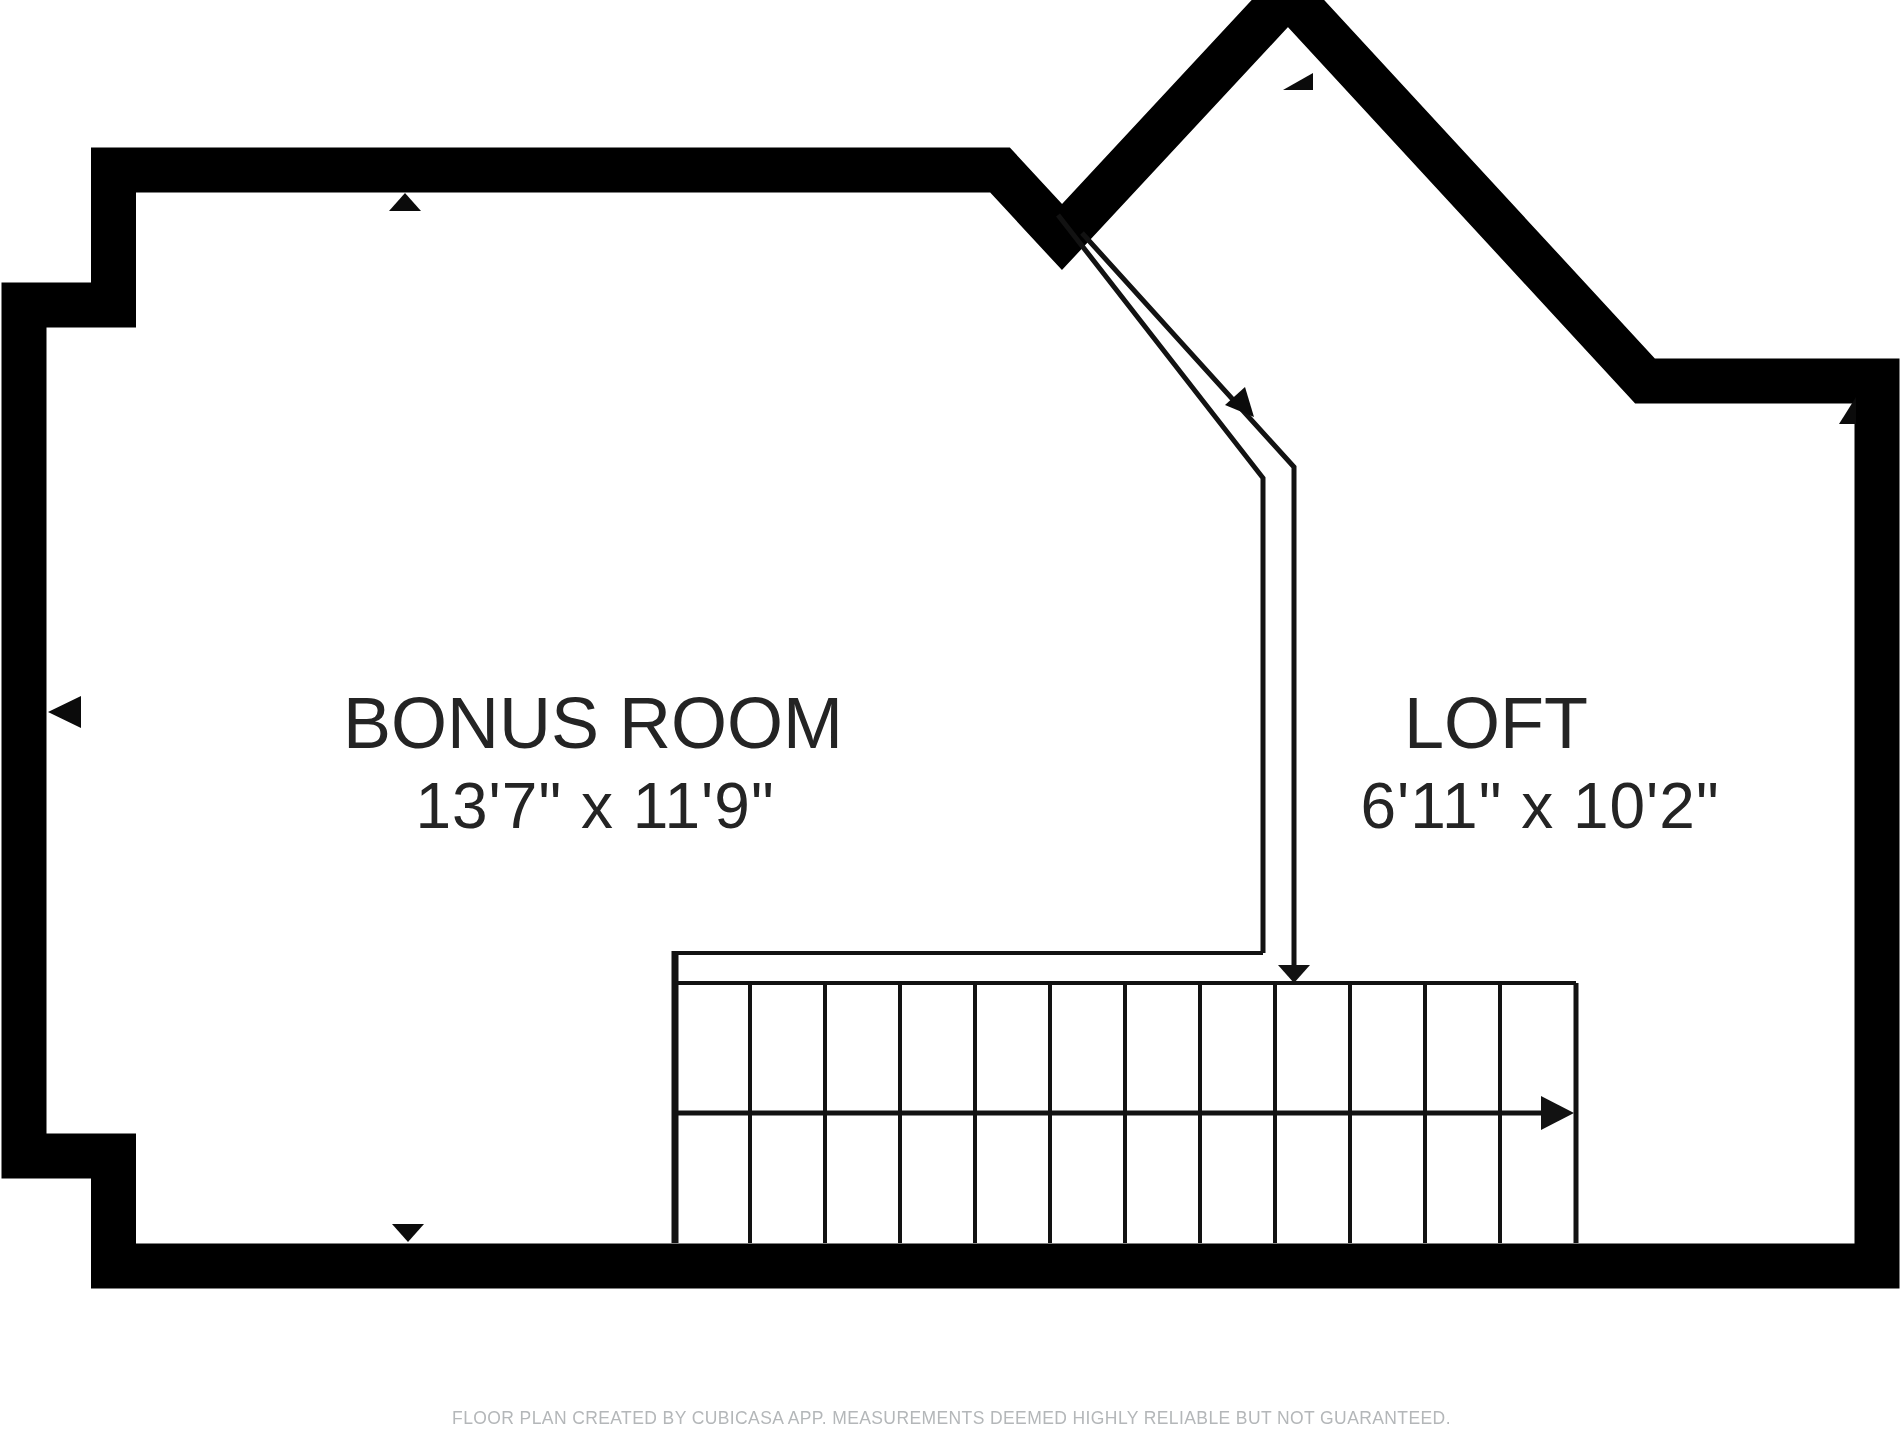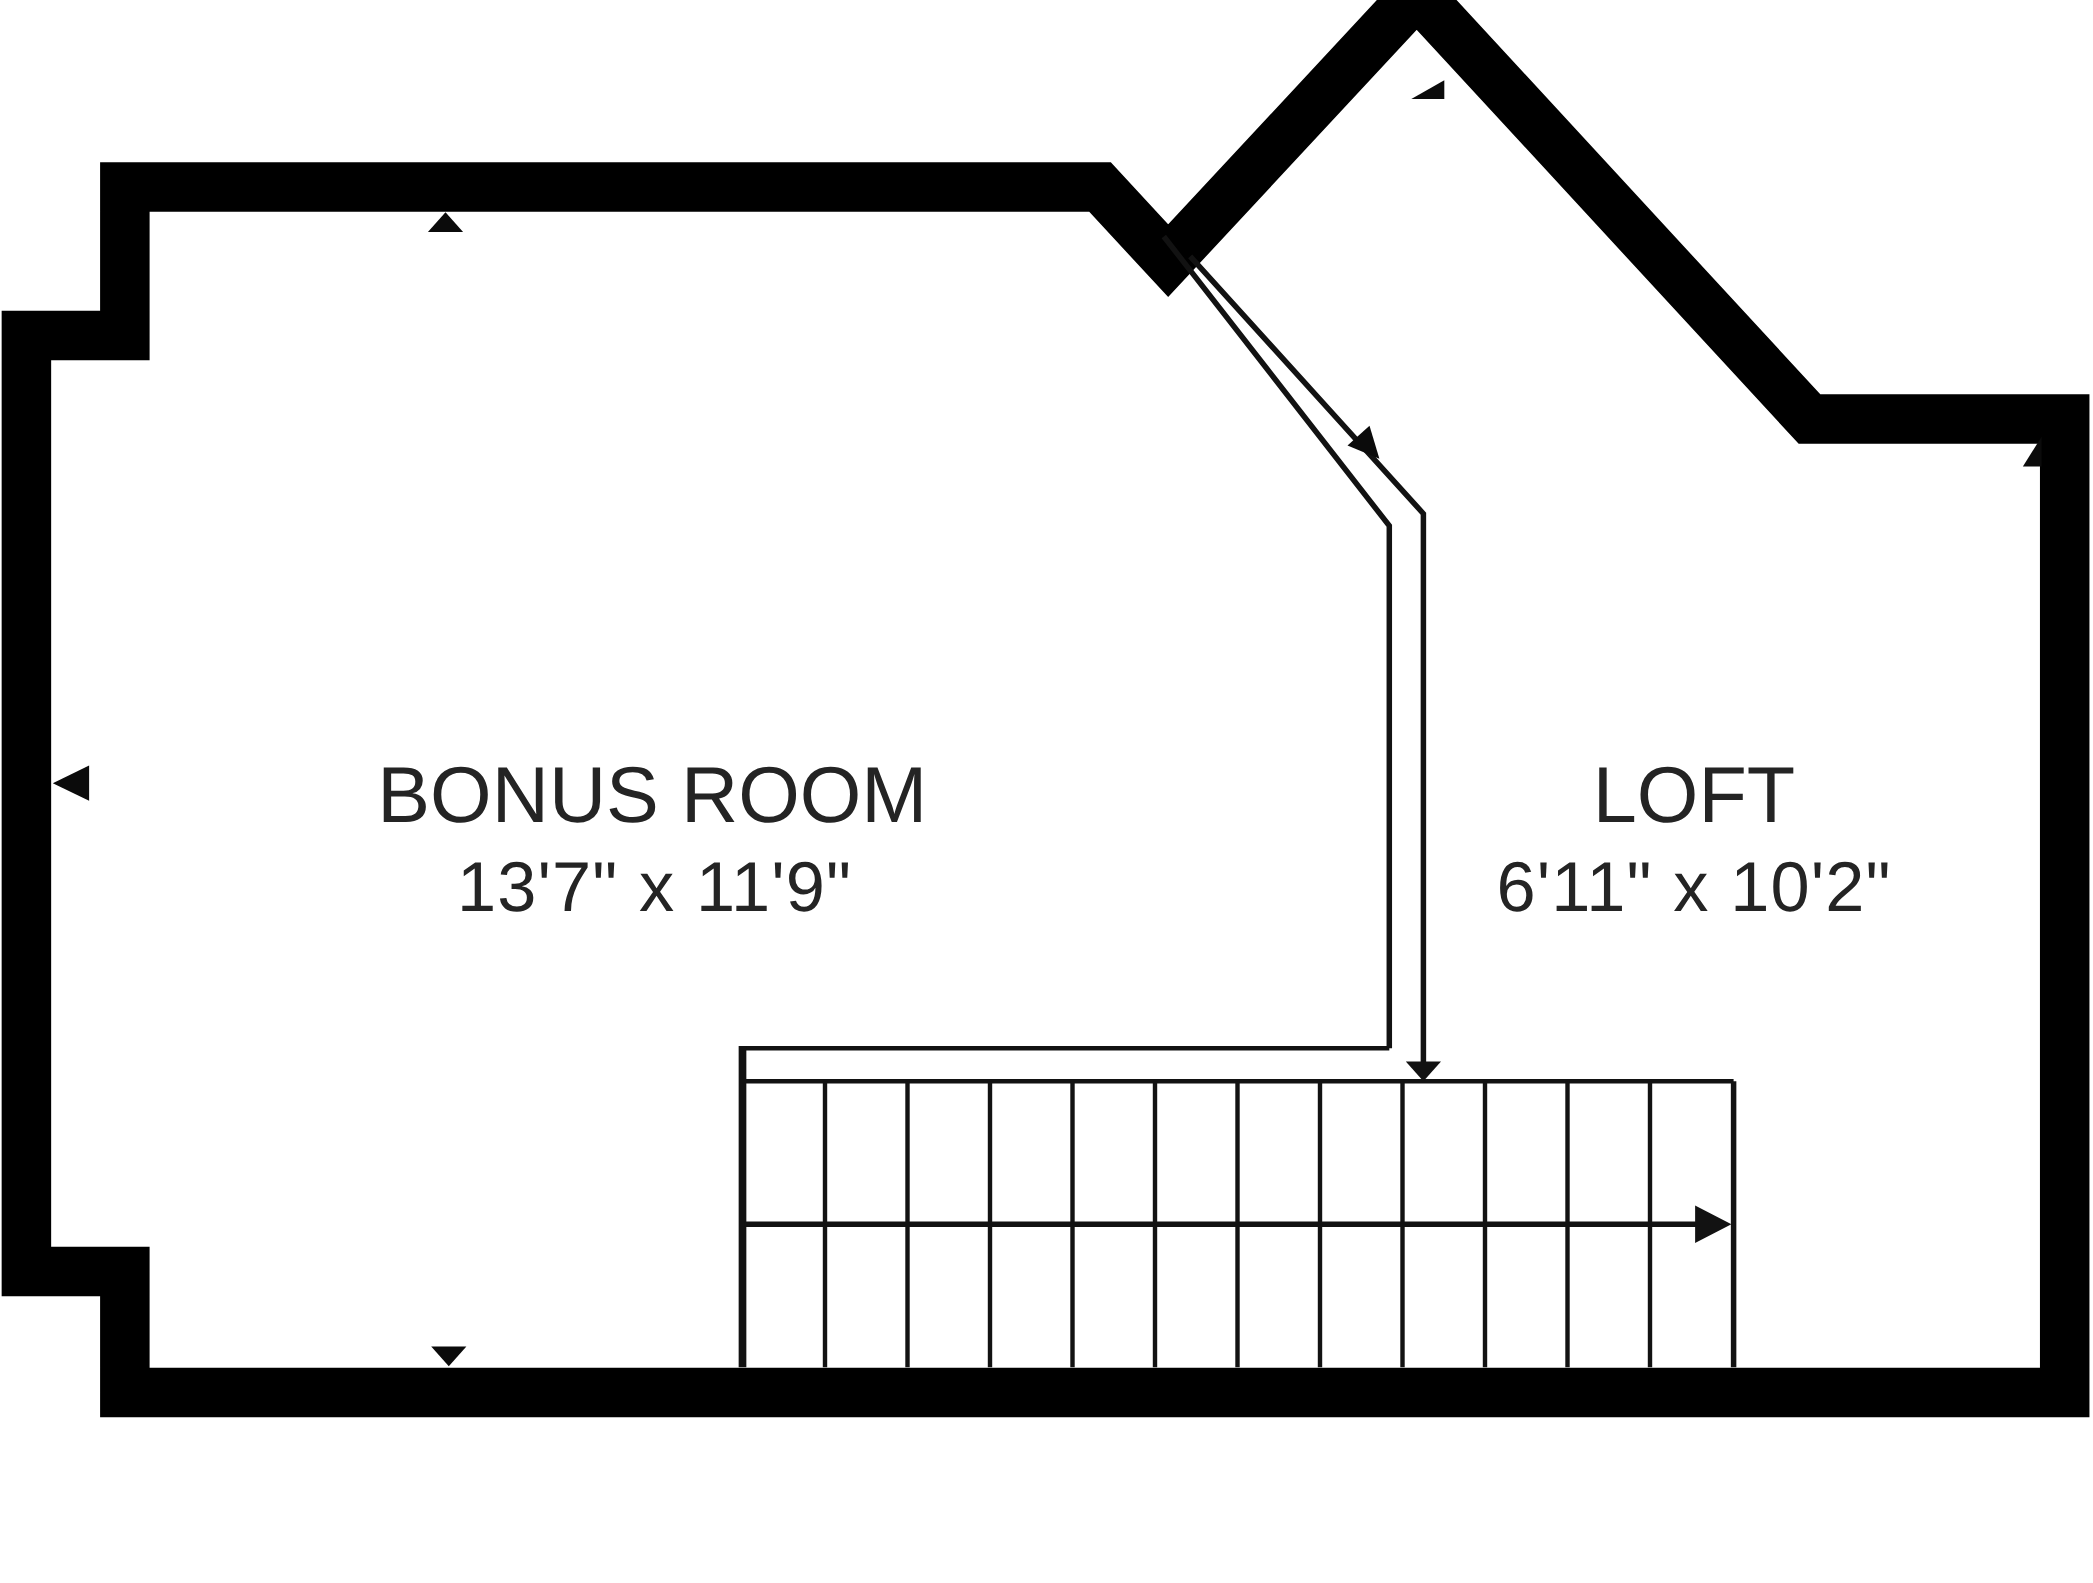--- a/index.html
+++ b/index.html
@@ -21,21 +21,21 @@
     position: absolute;
     transform: translate(-50%, -50%);
     color: #242424;
     white-space: nowrap;
     line-height: 1;
   }
   .room-name { font-size: 72px; letter-spacing: 0px; margin-top: 32px; }
   .room-dims { font-size: 64px; letter-spacing: 1px; }
   #bonus-name { left: 593px;  top: 691px; }
   #bonus-dims { left: 595px;  top: 806px; }
-  #loft-name  { left: 1540px; top: 691px; }
+  #loft-name  { left: 1496px; top: 691px; }
   #loft-dims  { left: 1540px; top: 806px; }
   .footer-note {
     position: absolute;
     left: 0; right: 0;
     top: 1408px;
     text-align: center;
     font-size: 17.5px;
     letter-spacing: 0.4px;
     color: #b4b7b9;
   }
@@ -99,13 +99,14 @@
         <polygon points="1839,424 1856,397 1856,424"></polygon>
       </g>
   </svg>
 
   <div class="room-label room-name" id="bonus-name" style="color: rgb(36, 36, 36);">BONUS ROOM</div>
   <div class="room-label room-dims" id="bonus-dims" style="color: rgb(36, 36, 36);">13'7" x 11'9"</div>
 
   <div class="room-label room-name" id="loft-name" style="color: rgb(36, 36, 36);">LOFT</div>
   <div class="room-label room-dims" id="loft-dims" style="color: rgb(36, 36, 36);">6'11" x 10'2"</div>
 
+  <div class="footer-note" style="color: rgb(180, 183, 185);">FLOOR PLAN CREATED BY CUBICASA APP. MEASUREMENTS DEEMED HIGHLY RELIABLE BUT NOT GUARANTEED.</div>
 </div>
 
 </body></html>

